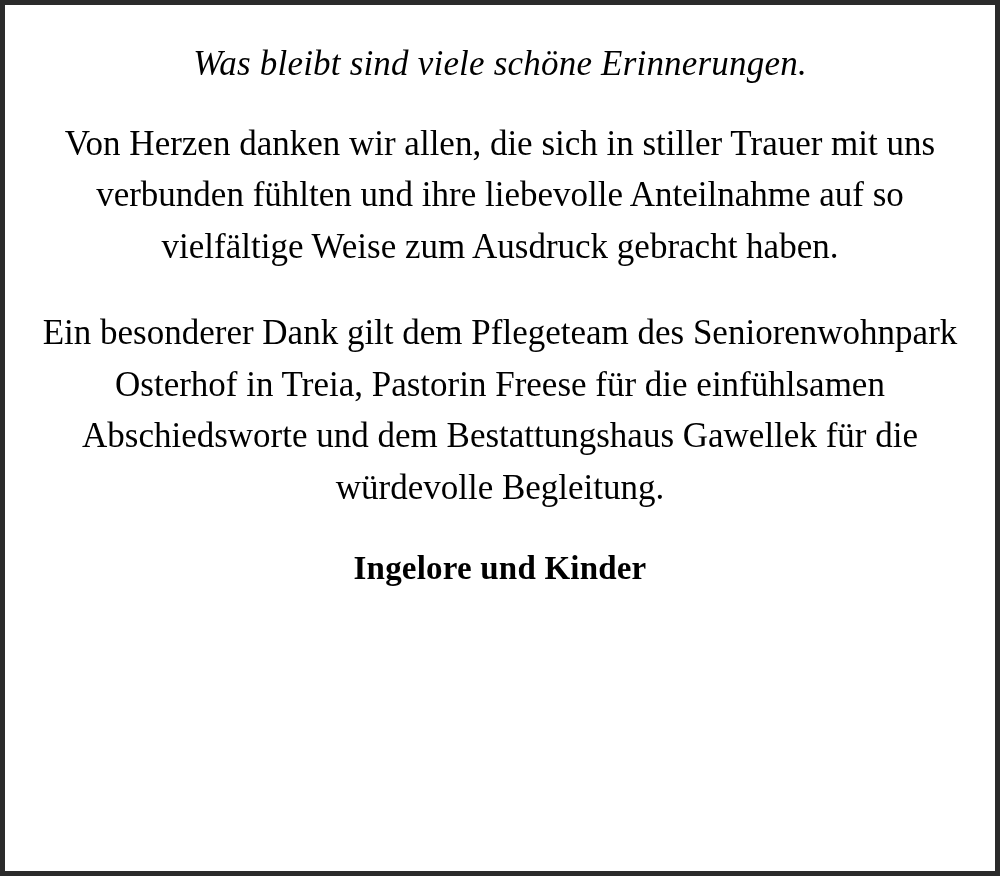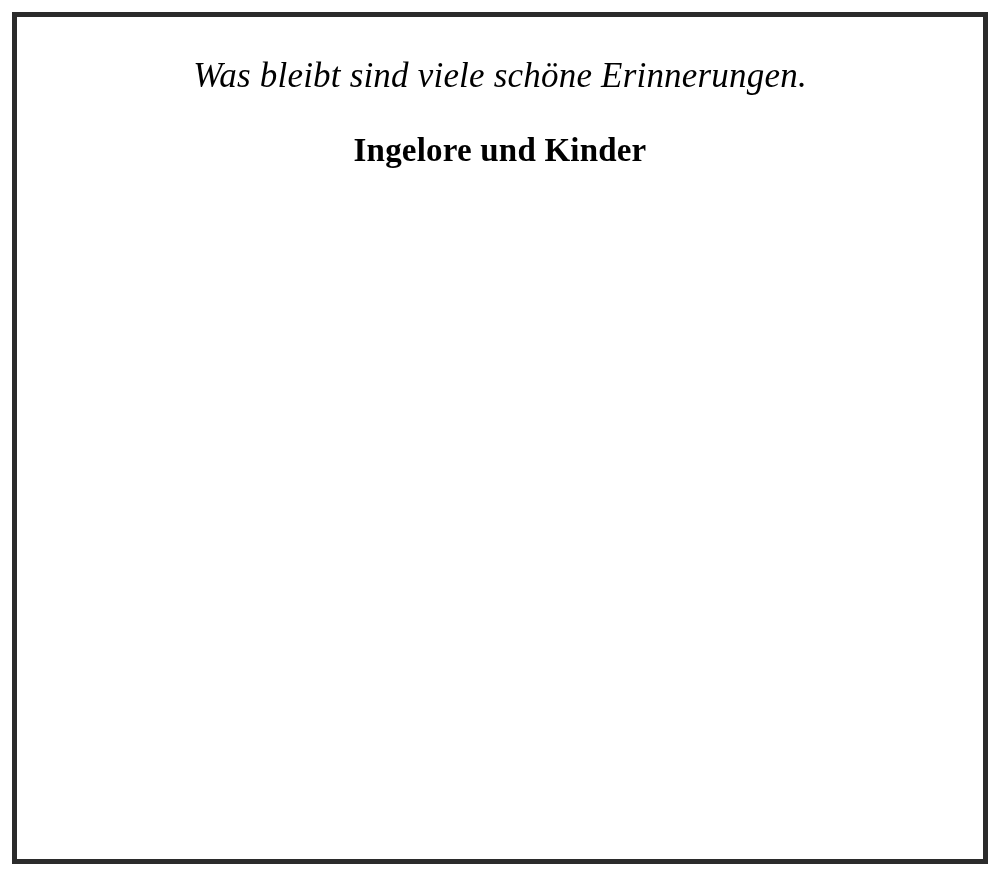--- a/index.html
+++ b/index.html
@@ -11,21 +11,21 @@
     width: 1000px;
     height: 876px;
     font-family: "Liberation Serif", serif;
     color: #000000;
     overflow: hidden;
   }
   .notice-outer {
     box-sizing: border-box;
     width: 1000px;
     height: 876px;
-    padding: 12px;
+    padding: 0;
     background: #ffffff;
   }
   .notice-frame {
     box-sizing: border-box;
     width: 100%;
     height: 100%;
     border: 5px solid #2b2b2b;
     background: #ffffff;
     display: flex;
     flex-direction: column;
@@ -89,19 +89,21 @@
 </head>
 <body>
 
 <div class="notice-outer">
   <div class="notice-frame">
 
     <div class="motto">Was bleibt sind viele schöne Erinnerungen.</div>
 
 
 
+    <div class="para para-thanks">Von Herzen danken wir allen, die sich in stiller Trauer mit uns verbunden fühlten und ihre liebevolle Anteilnahme auf so vielfältige Weise zum Ausdruck gebracht haben.</div>
 
+    <div class="para para-special">Ein besonderer Dank gilt dem Pflegeteam des Seniorenwohnpark Osterhof in Treia, Pastorin Freese für die einfühlsamen Abschiedsworte und dem Bestattungshaus Gawellek für die würdevolle Begleitung.</div>
 
     <div class="signature">Ingelore und Kinder</div>
 
 
   </div>
 </div>
 
 </body></html>

